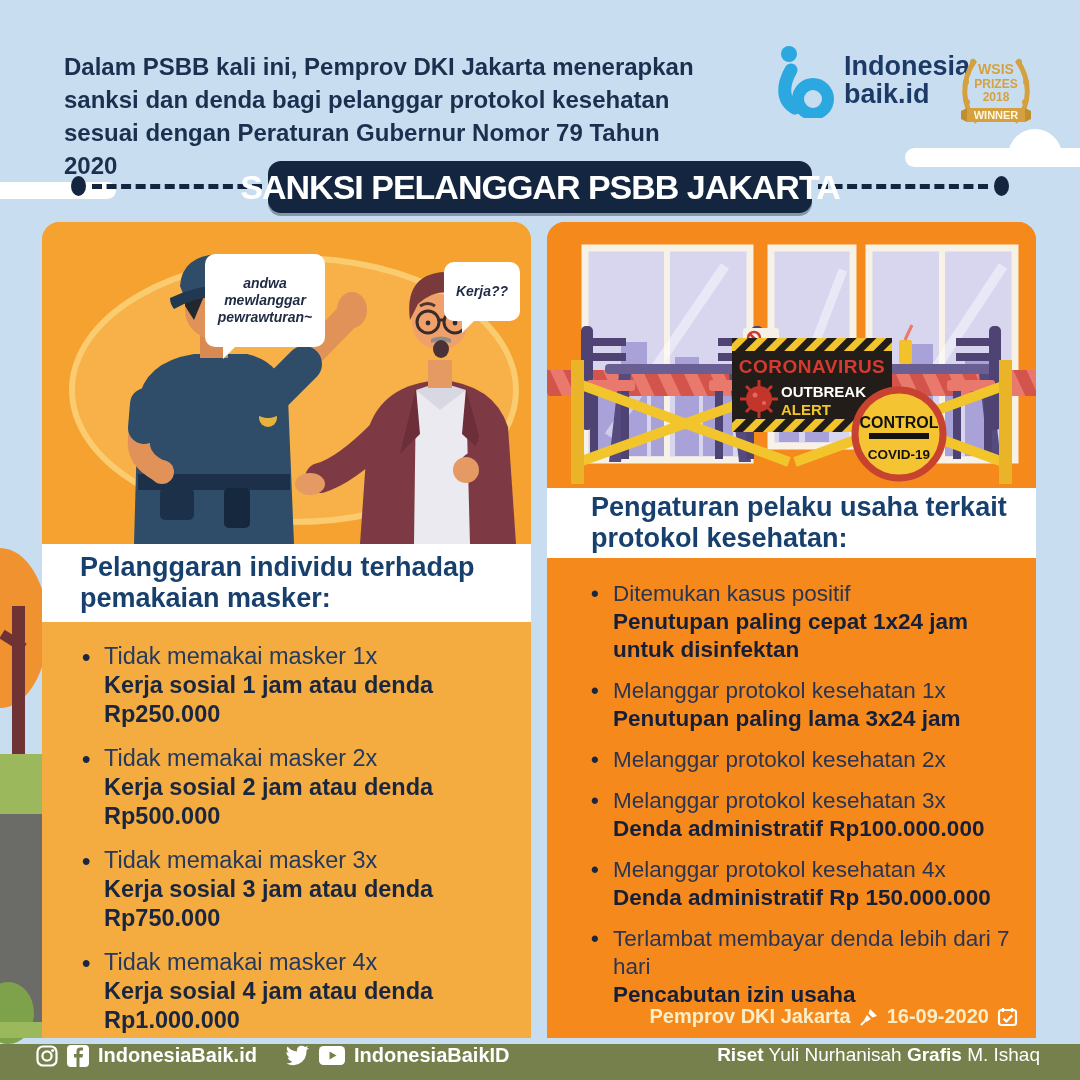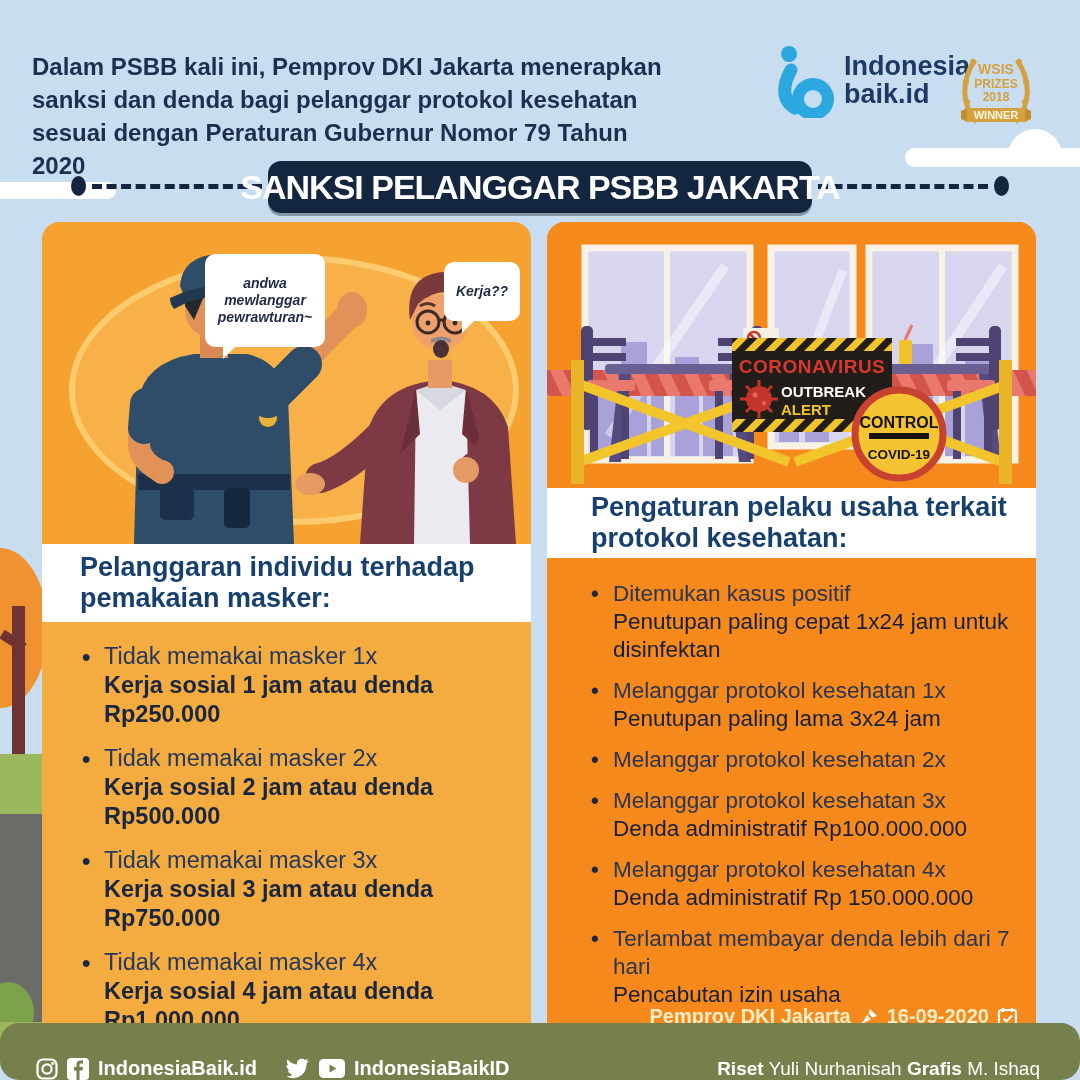--- a/index.html
+++ b/index.html
@@ -13,21 +13,21 @@
   .branch{position:absolute;left:0px;top:636px;width:26px;height:10px;background:#6F3333;transform:rotate(32deg);}
   .grass{position:absolute;left:0;top:754px;width:44px;height:60px;background:#9CB85C;}
   .road{position:absolute;left:0;top:814px;width:44px;height:208px;background:#6B6B68;}
   .bush{position:absolute;left:-18px;top:982px;width:52px;height:62px;border-radius:50%;background:#7EA24C;}
   .grass2{position:absolute;left:0;top:1022px;width:44px;height:16px;background:#9CB85C;}
   .cloud-l{position:absolute;left:-30px;top:182px;width:146px;height:17px;background:#FFFFFF;border-radius:9px;}
   .cloud-r{position:absolute;left:905px;top:148px;width:185px;height:19px;background:#FFFFFF;border-radius:10px;}
   .cloud-r2{position:absolute;left:1008px;top:129px;width:54px;height:30px;background:#FFFFFF;border-radius:27px 27px 0 0;}
 
   
-  .intro{position:absolute;left:32px;top:50px;width:655px;font-size:24px;line-height:33px;
+  .intro{position:absolute;left:64px;top:50px;width:655px;font-size:24px;line-height:33px;
          font-weight:600;color:#1B2F4E;z-index:2;}
   .logo{position:absolute;left:775px;top:44px;display:flex;gap:9px;align-items:flex-start;z-index:2;}
   .logo-text{font-weight:bold;font-size:27px;line-height:28px;color:#1D3A66;margin-top:8px;}
   .award{position:absolute;left:953px;top:48px;z-index:2;}
 
   
   .banner{position:absolute;left:268px;top:161px;width:544px;height:52px;background:#13253F;
           border-radius:13px;display:flex;align-items:center;justify-content:center;z-index:3;
           box-shadow:0 3px 0 rgba(9,20,38,.35);}
   .banner span{color:#FFFFFF;font-weight:bold;font-size:34px;letter-spacing:-1px;white-space:nowrap;}
@@ -52,37 +52,37 @@
   .list.r{height:480px;background:#F5891C;padding:22px 14px 0 44px;box-sizing:border-box;}
   .item{display:flex;margin-bottom:15px;}
   .list.r .item{margin-bottom:13px;}
   .blt{width:22px;flex:none;color:#1A2740;font-weight:bold;}
   .list.l .blt{font-size:24px;line-height:29px;}
   .list.r .blt{font-size:22px;line-height:28px;}
   .itxt{flex:1;}
   .list.l .lbl{font-size:23.5px;line-height:29px;color:#25395C;}
   .list.l .cons{font-size:23.5px;line-height:29px;font-weight:bold;color:#19263F;}
   .list.r .lbl{font-size:22.5px;line-height:28px;color:#2B3450;}
-  .list.r .cons{font-size:22.5px;line-height:28px;font-weight:normal;color:#161F38;}
+  .list.r .cons{font-size:22.5px;line-height:28px;font-weight:bold;color:#161F38;}
 
   
   .bubble{position:absolute;background:#FFFFFF;border-radius:10px;padding:21px 8px;
           font-style:italic;font-size:14px;line-height:17px;color:#1F2A44;text-align:center;font-weight:600;}
   .bubble:after{content:"";position:absolute;bottom:-12px;left:18px;border:8px solid transparent;
           border-top-color:#FFFFFF;border-left-color:#FFFFFF;}
   .b1{left:163px;top:32px;width:104px;}
   .b2{left:402px;top:40px;width:60px;}
 
   
   .meta{position:absolute;right:18px;bottom:10px;display:flex;align-items:center;gap:8px;
         color:#FBEEC6;font-size:20px;font-weight:600;}
 
   
-  .footer{position:absolute;left:0;bottom:0;width:1080px;height:57px;background:#76804C;z-index:4;
-          display:flex;align-items:flex-end;justify-content:space-between;color:#FFFFFF;border-radius:19px;}
+  .footer{position:absolute;left:0;bottom:0;width:1080px;height:36px;background:#76804C;z-index:4;
+          display:flex;align-items:flex-start;justify-content:space-between;color:#FFFFFF;}
   .fleft{display:flex;align-items:center;gap:9px;padding-left:36px;font-size:20px;font-weight:600;}
   .fright{padding-right:40px;font-size:19px;}
   .fright b{font-weight:bold;}
   .sgap{width:10px;}
   svg text{font-family:"Liberation Sans",sans-serif;}
 </style>
 </head>
 <body>
 
 <div class="canvas">

